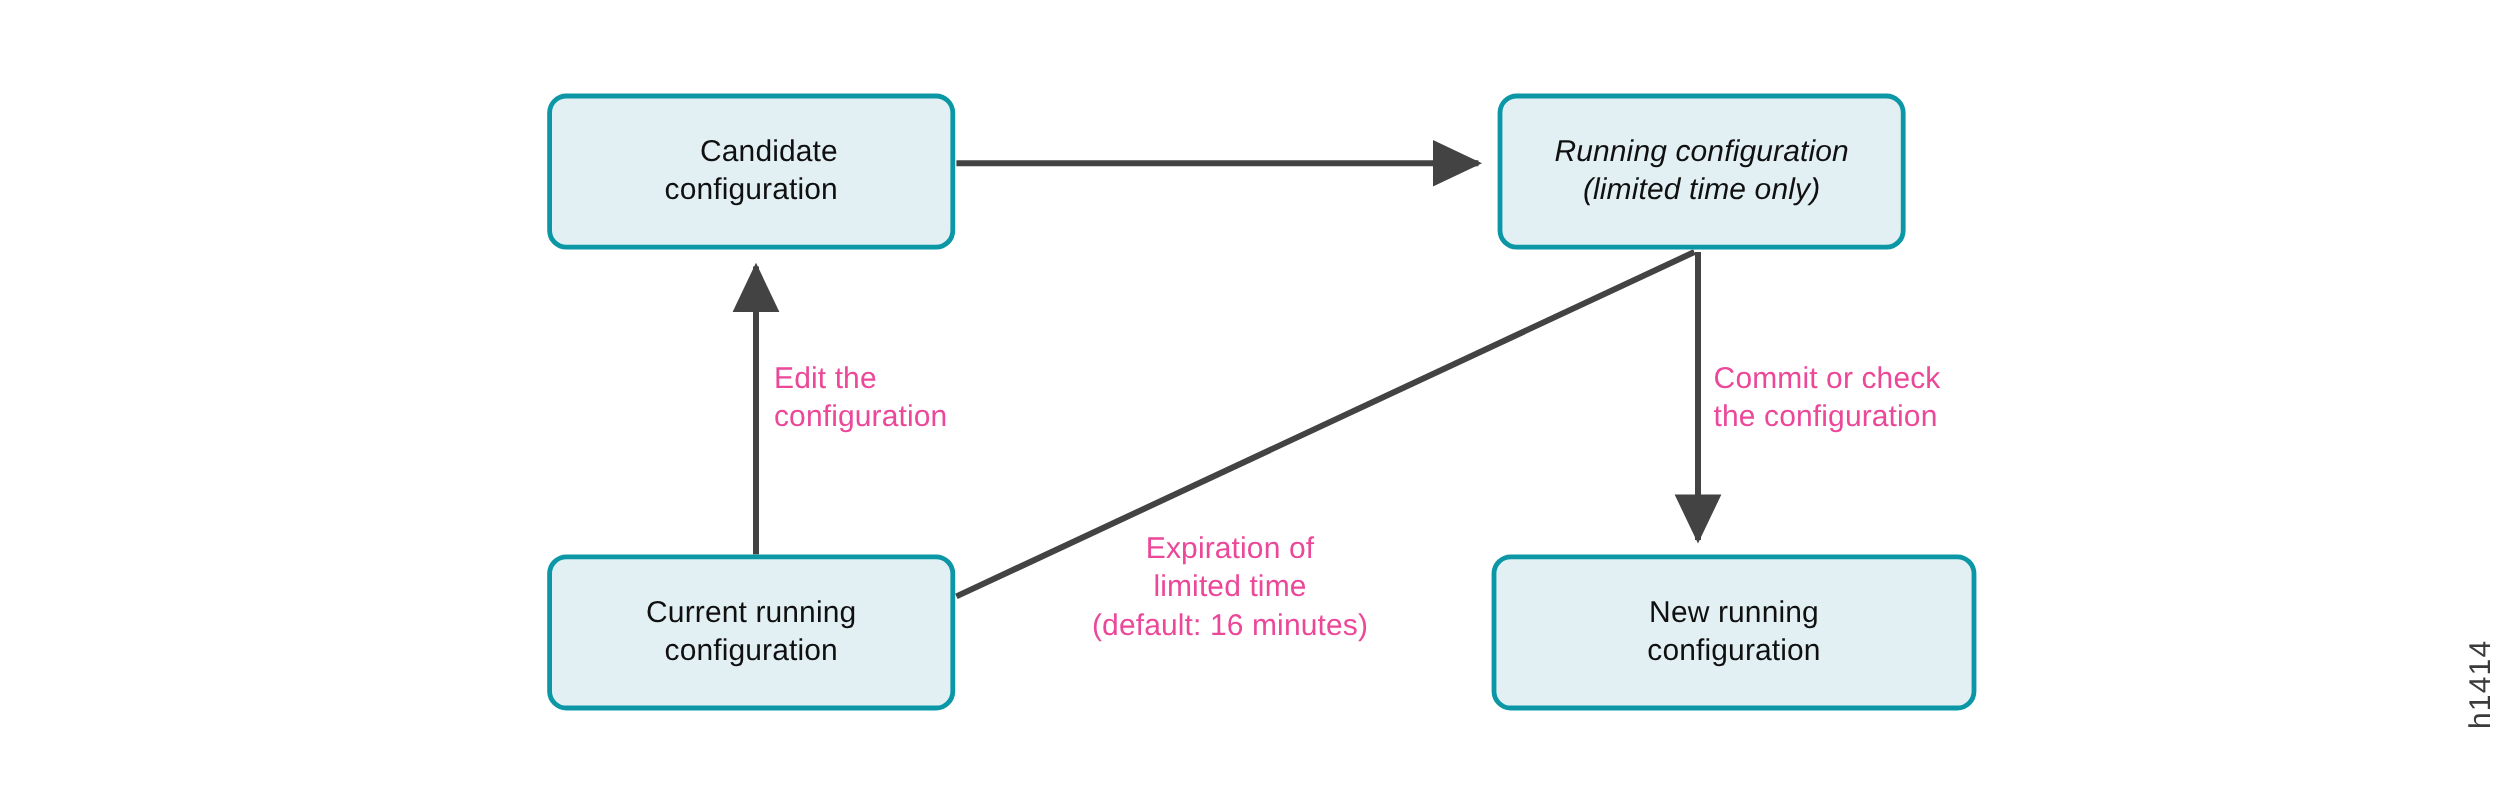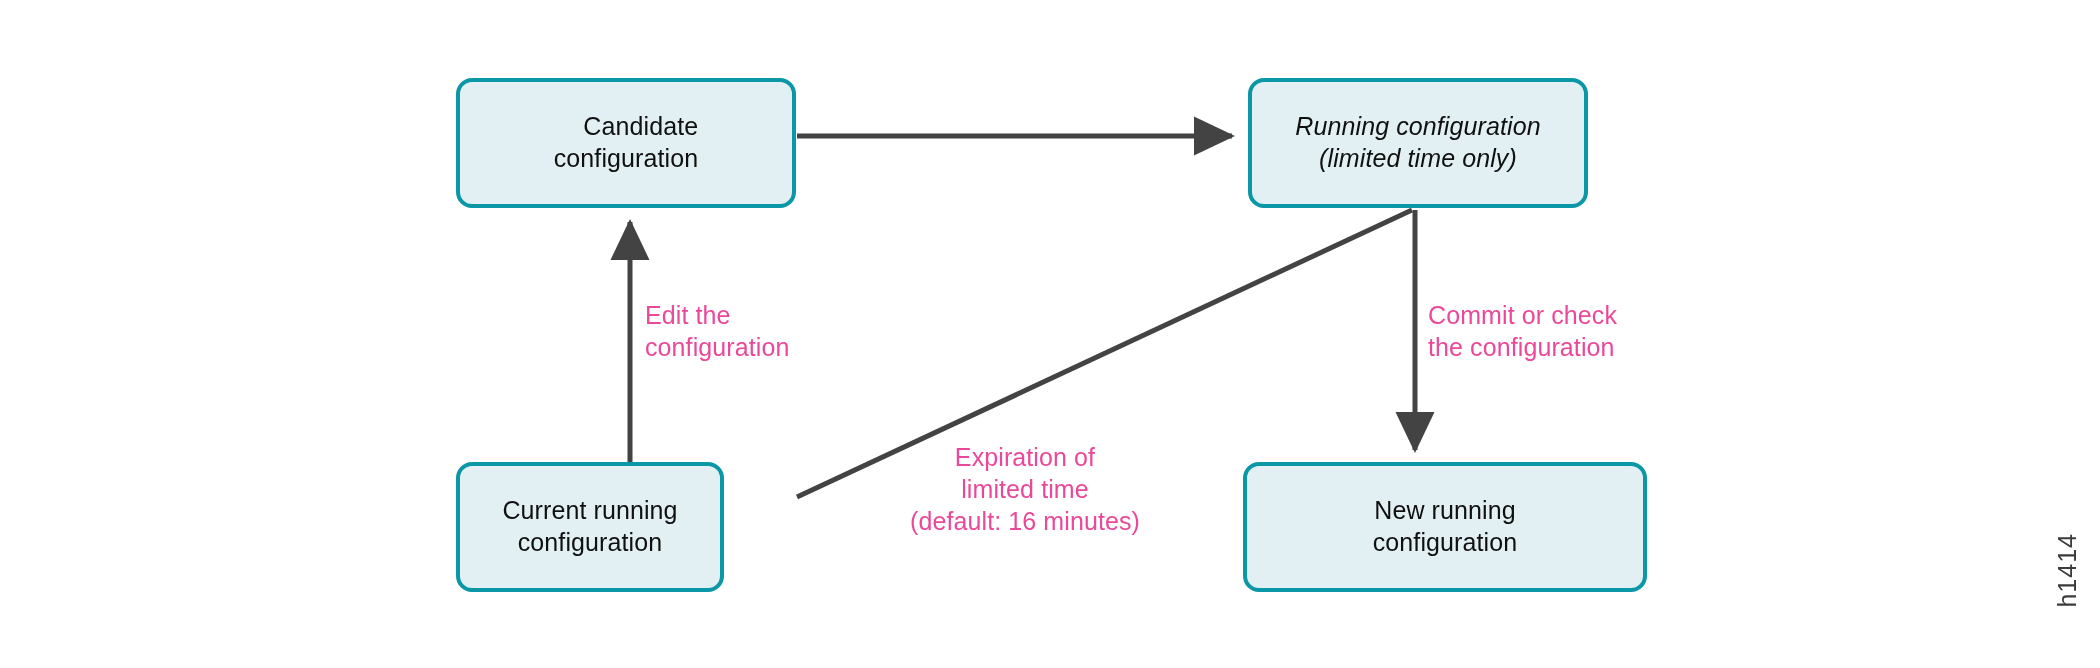--- a/index.html
+++ b/index.html
@@ -106,21 +106,21 @@
   <div class="node-box" style="left:456px; top:78px; width:340px; height:130px;text-align:right;">
     <span class="node-label">Candidate
 configuration</span>
   </div>
 
   <div class="node-box" style="left:1248px; top:78px; width:340px; height:130px;font-style:italic;">
     <span class="node-label">Running configuration
 (limited time only)</span>
   </div>
 
-  <div class="node-box" style="left:456px; top:462px; width:268px; height:130px;">
+  <div class="node-box" style="left:456px; top:462px; width:340px; height:130px;">
     <span class="node-label">Current running
 configuration</span>
   </div>
 
   <div class="node-box" style="left:1243px; top:462px; width:404px; height:130px;">
     <span class="node-label">New running
 configuration</span>
   </div>
 
   <div class="edge-label left-align" style="left:645px; top:300px;">Edit the

